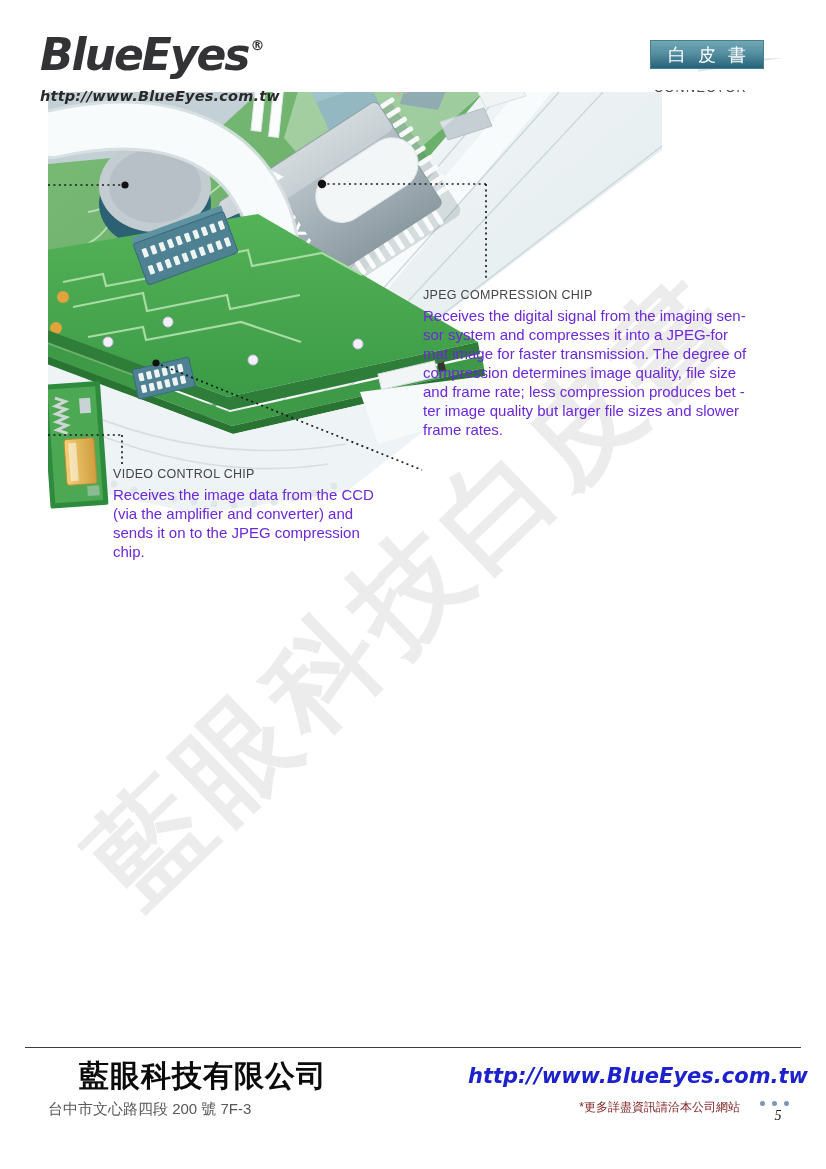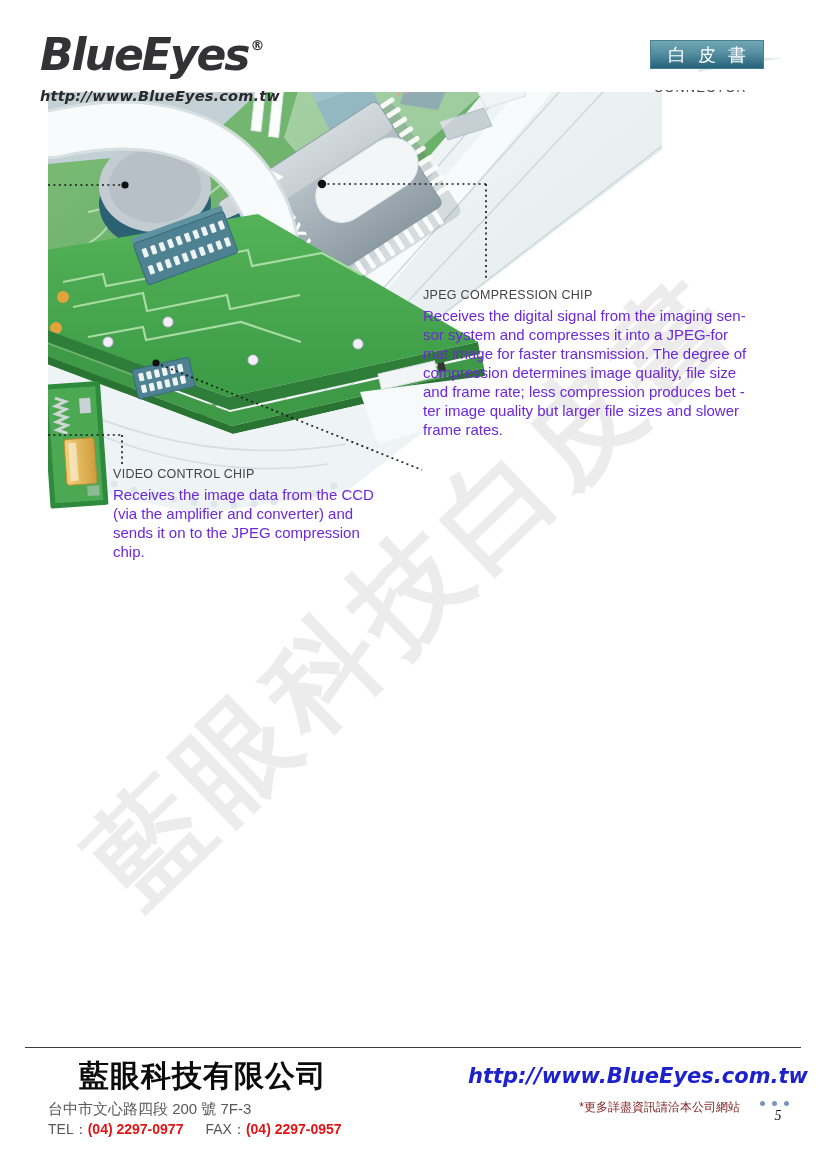--- a/index.html
+++ b/index.html
@@ -318,23 +318,20 @@
     <div class="callout-title">VIDEO CONTROL CHIP</div>
     <div class="callout-body">Receives the image data from the CCD
 (via the amplifier and converter) and
 sends it on to the JPEG compression
 chip.</div>
   </div>
 
   <div class="footer-rule"></div>
   <div class="f-company">藍眼科技有限公司</div>
   <div class="f-address">台中市文心路四段 200 號 7F-3</div>
-  <div class="f-telfax">
-    <span>TEL：</span><span class="f-phone">(04) 2297-0977</span><span class="f-gap"></span><span>FAX：</span><span class="f-phone">(04) 2297-0957</span>
-  </div>
   <div class="f-url">http://www.BlueEyes.com.tw</div>
   <div class="f-note">*更多詳盡資訊請洽本公司網站</div>
   <div class="f-dots">
       <i></i>
       <i></i>
       <i></i>
     </div>
   <div class="f-pagenum">5</div>
 
 </div>

